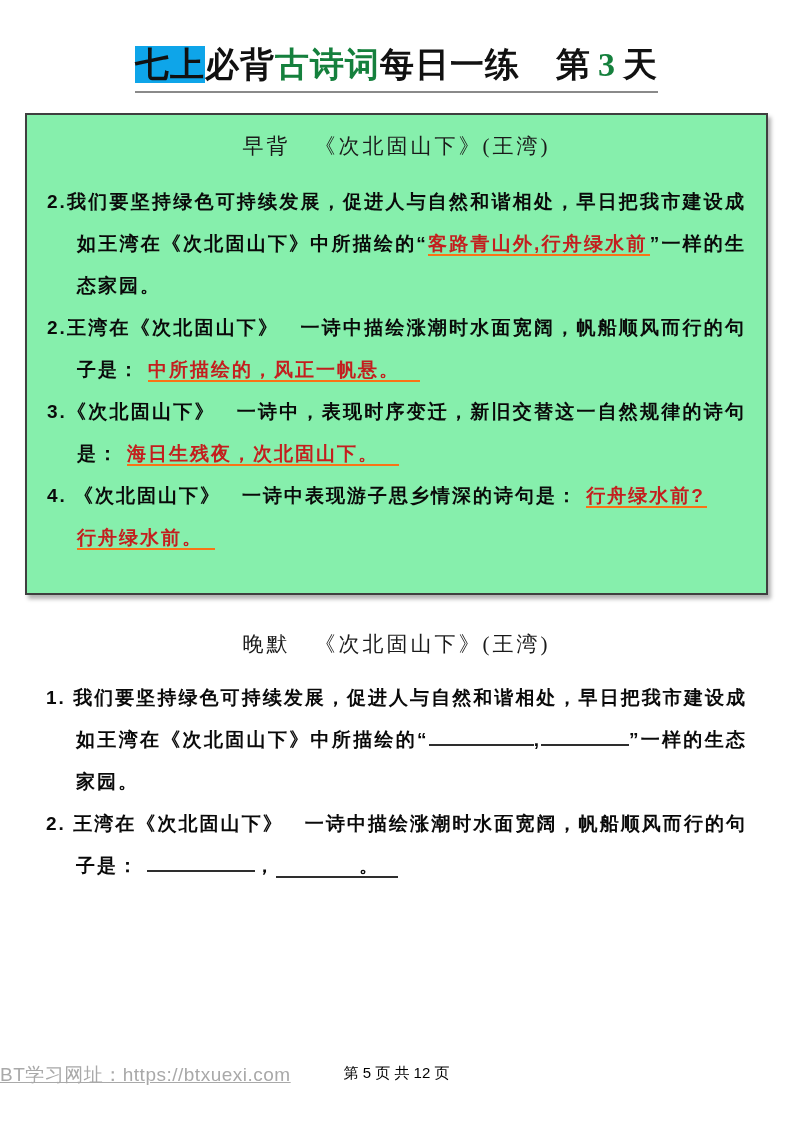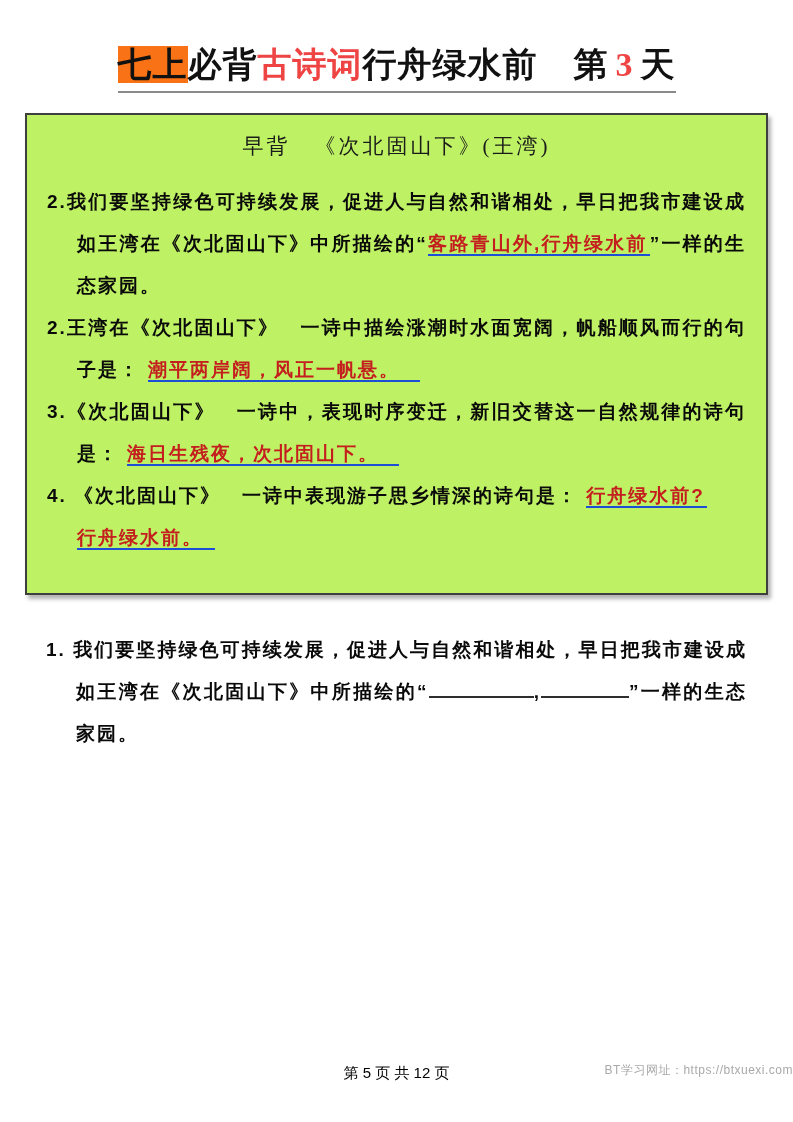--- a/index.html
+++ b/index.html
@@ -18,31 +18,31 @@
     display: inline-block;
     font-family: "Liberation Serif", serif;
     font-weight: 700;
     font-size: 34px;
     letter-spacing: 1px;
     color: #111;
     border-bottom: 2px solid #8a8a8a;
     padding-bottom: 3px;
     white-space: nowrap;
   }
-  .t-hl { background: #f97316; text-align: center; }
-  .t-red { color: #ef4444; }
+  .t-hl { background: #0ea5e9; text-align: center; }
+  .t-red { color: #15803d; }
   .t-gap { margin-left: 36px; }
   .t-num { margin: 0 7px; }
 
   
   .answer-box {
     width: 743px;
     margin: 20px auto 0 auto;
     border: 2px solid #3f3f3f;
-    background: #bef264;
+    background: #86efac;
     box-shadow: 3px 4px 4px rgba(0,0,0,0.30);
     padding: 16px 20px 34px 20px;
   }
 
   .section-header {
     text-align: center;
     font-family: "Liberation Serif", serif;
     font-weight: 400;
     font-size: 21px;
     letter-spacing: 3px;
@@ -57,21 +57,21 @@
     font-size: 19px;
     letter-spacing: 2px;
     line-height: 42px;
     color: #0a0a0a;
     padding-left: 30px;
     text-indent: -30px;
     text-align: justify;
   }
   .ans {
     color: #c41e1e;
-    border-bottom: 2px solid #1d4ed8;
+    border-bottom: 2px solid #f97316;
   }
   .ext2  { padding-right: 2px; }
   .ext20 { padding-right: 20px; }
   .ext12 { padding-right: 12px; }
   .ans-gap { margin-left: 8px; }
 
   
   .evening-section { margin: 34px 24px 0 24px; padding: 0 22px; }
   .evening-section .section-header { margin-bottom: 18px; }
 
@@ -90,57 +90,60 @@
   .b-e2b { width: 122px; padding-right: 18px; }
   .b-e3a { width: 105px; }
   .b-e3b { width: 132px; padding-right: 30px; }
   .b-e4a { width: 108px; }
   .b-e4b { width: 94px;  padding-right: 16px; }
 
   
   .footer { position: absolute; left: 0; right: 0; top: 1062px; height: 32px; }
   .footer .site {
     position: absolute; left: 0; width: 100%;
-    text-align: right;
+    text-align: left;
     color: #a9a9a9;
-    font-size: 12px;
+    font-size: 19px;
     letter-spacing: 0.5px;
+    text-decoration: underline;
   }
   .footer .page-num {
     position: absolute; left: 0; width: 100%; top: 2px;
     text-align: center;
     color: #000000;
     font-size: 15px;
   }
 </style>
 </head>
 <body>
 
 <div class="page">
 
   <div class="title-wrap">
-    <h1 class="page-title"><span class="t-hl">七上</span><span>必背</span><span class="t-red">古诗词</span><span>行舟绿水前</span><span class="t-gap">第</span><span class="t-red t-num">3</span><span>天</span></h1>
+    <h1 class="page-title"><span class="t-hl">七上</span><span>必背</span><span class="t-red">古诗词</span><span>每日一练</span><span class="t-gap">第</span><span class="t-red t-num">3</span><span>天</span></h1>
   </div>
 
   <div class="answer-box">
     <div class="section-header">早背　《次北固山下》(王湾)</div>
 
     <p class="question"><span>2.我们要坚持绿色可持续发展，促进人与自然和谐相处，早日把我市建设成如王湾在《次北固山下》中所描绘的“</span><span class="ans ext2">客路青山外,行舟绿水前</span><span>”一样的生态家园。</span></p>
 
-    <p class="question"><span>2.王湾在《次北固山下》　一诗中描绘涨潮时水面宽阔，帆船顺风而行的句子是：</span><span class="ans ext20 ans-gap">潮平两岸阔，风正一帆悬。</span></p>
+    <p class="question"><span>2.王湾在《次北固山下》　一诗中描绘涨潮时水面宽阔，帆船顺风而行的句子是：</span><span class="ans ext20 ans-gap">中所描绘的，风正一帆悬。</span></p>
 
     <p class="question"><span>3.《次北固山下》　一诗中，表现时序变迁，新旧交替这一自然规律的诗句是：</span><span class="ans ext20 ans-gap">海日生残夜，次北固山下。</span></p>
 
     <p class="question"><span>4. 《次北固山下》　一诗中表现游子思乡情深的诗句是：</span><span class="ans ext2 ans-gap">行舟绿水前?</span><br><span class="ans ext12">行舟绿水前。</span></p>
   </div>
 
   <div class="evening-section">
+    <div class="section-header">晚默　《次北固山下》(王湾)</div>
 
     <p class="question"><span>1. 我们要坚持绿色可持续发展，促进人与自然和谐相处，早日把我市建设成如王湾在《次北固山下》中所描绘的“</span><span class="blank b-e1a"></span><span>,</span><span class="blank b-e1b"></span><span>”一样的生态家园。</span></p>
 
+    <p class="question"><span>2. 王湾在《次北固山下》　一诗中描绘涨潮时水面宽阔，帆船顺风而行的句子是：</span><span class="blank b-e2a ans-gap"></span><span>，</span><span class="blank b-e2b">。</span></p>
 
 
   </div>
 
   <div class="footer">
     <div class="site">BT学习网址：https://btxuexi.com</div>
     <div class="page-num">第 5 页 共 12 页</div>
   </div>
 
 </div>

